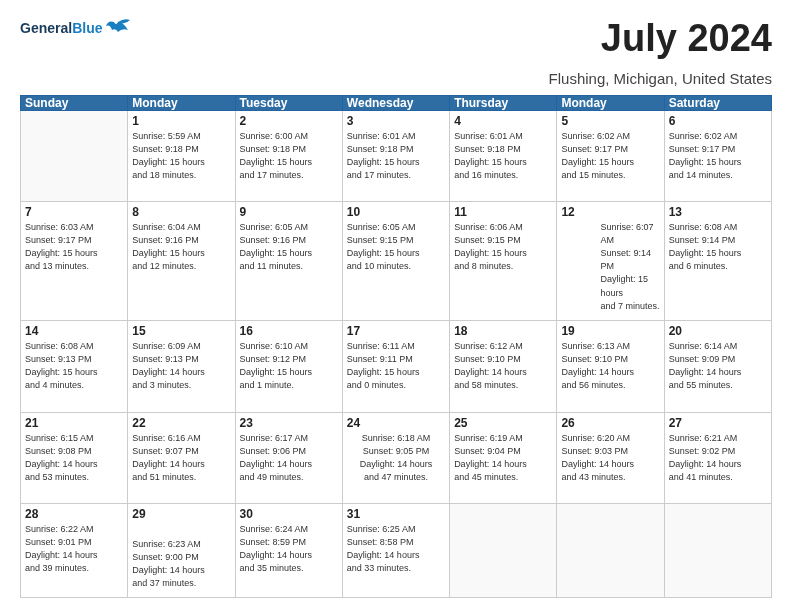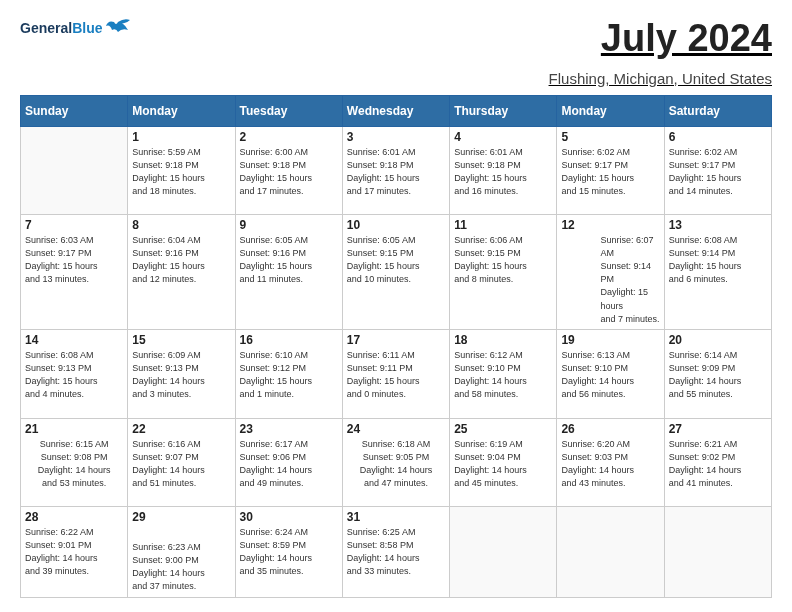--- a/index.html
+++ b/index.html
@@ -23,21 +23,20 @@
       align-items: flex-start;
       margin-bottom: 8px;
     }
     .logo {
       display: flex;
       flex-direction: column;
       align-items: flex-start;
     }
     .title-block {
       text-align: right;
-      text-decoration: underline;
     }
     .month-year {
       font-size: 38px;
       font-weight: bold;
       color: #222;
       line-height: 1.1;
     }
     .location {
       font-size: 15px;
       color: #444;
@@ -48,21 +47,21 @@
       border: 1px solid #ccc;
       border-collapse: collapse;
       width: 100%;
       table-layout: fixed;
     }
     .calendar th {
       background: #2e6da4;
       color: #fff;
       font-size: 12px;
       font-weight: bold;
-      padding: 8px 4px;
+      padding: 0 4px;
       text-align: left;
       border: 1px solid #2563a0;
     }
     .calendar td {
       border: 1px solid #ccc;
       vertical-align: top;
       padding: 3px 4px;
       font-size: 9.5px;
       color: #333;
       height: 88px;
@@ -261,21 +260,21 @@
             <span class="day-num">20</span>
             <div class="cell-text" style="white-space: pre-line;">Sunrise: 6:14 AM
 Sunset: 9:09 PM
 Daylight: 14 hours
 and 55 minutes.</div>
           </td>
         </tr>
         <tr>
           <td>
             <span class="day-num">21</span>
-            <div class="cell-text" style="white-space: pre-line; text-align: center;">Sunrise: 6:15 AM
+            <div class="cell-text" style="white-space: pre-line;">Sunrise: 6:15 AM
 Sunset: 9:08 PM
 Daylight: 14 hours
 and 53 minutes.</div>
           </td>
           <td>
             <span class="day-num">22</span>
             <div class="cell-text" style="white-space: pre-line;">Sunrise: 6:16 AM
 Sunset: 9:07 PM
 Daylight: 14 hours
 and 51 minutes.</div>

